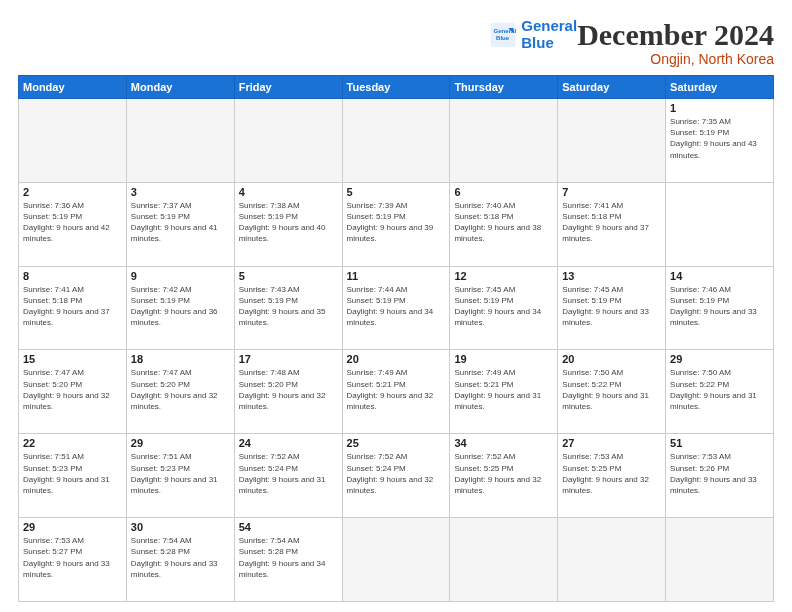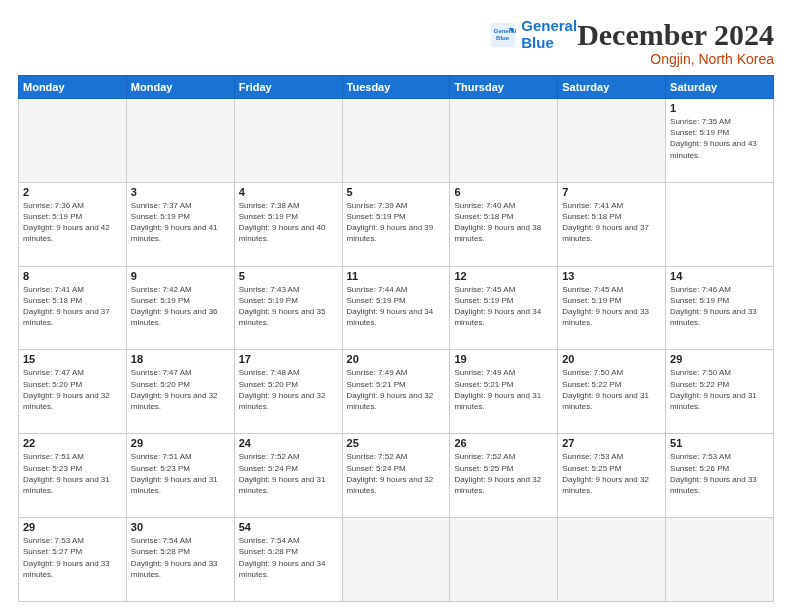--- a/index.html
+++ b/index.html
@@ -242,21 +242,21 @@
           </td>
           <td>
             <span class="day-num">24</span>
             <div class="day-info">Sunrise: 7:52 AM<br>Sunset: 5:24 PM<br>Daylight: 9 hours and 31 minutes.</div>
           </td>
           <td>
             <span class="day-num">25</span>
             <div class="day-info">Sunrise: 7:52 AM<br>Sunset: 5:24 PM<br>Daylight: 9 hours and 32 minutes.</div>
           </td>
           <td>
-            <span class="day-num">26</span>
+            <span class="day-num">34</span>
             <div class="day-info">Sunrise: 7:52 AM<br>Sunset: 5:25 PM<br>Daylight: 9 hours and 32 minutes.</div>
           </td>
           <td>
             <span class="day-num">27</span>
             <div class="day-info">Sunrise: 7:53 AM<br>Sunset: 5:25 PM<br>Daylight: 9 hours and 32 minutes.</div>
           </td>
           <td>
             <span class="day-num">51</span>
             <div class="day-info">Sunrise: 7:53 AM<br>Sunset: 5:26 PM<br>Daylight: 9 hours and 33 minutes.</div>
           </td>

